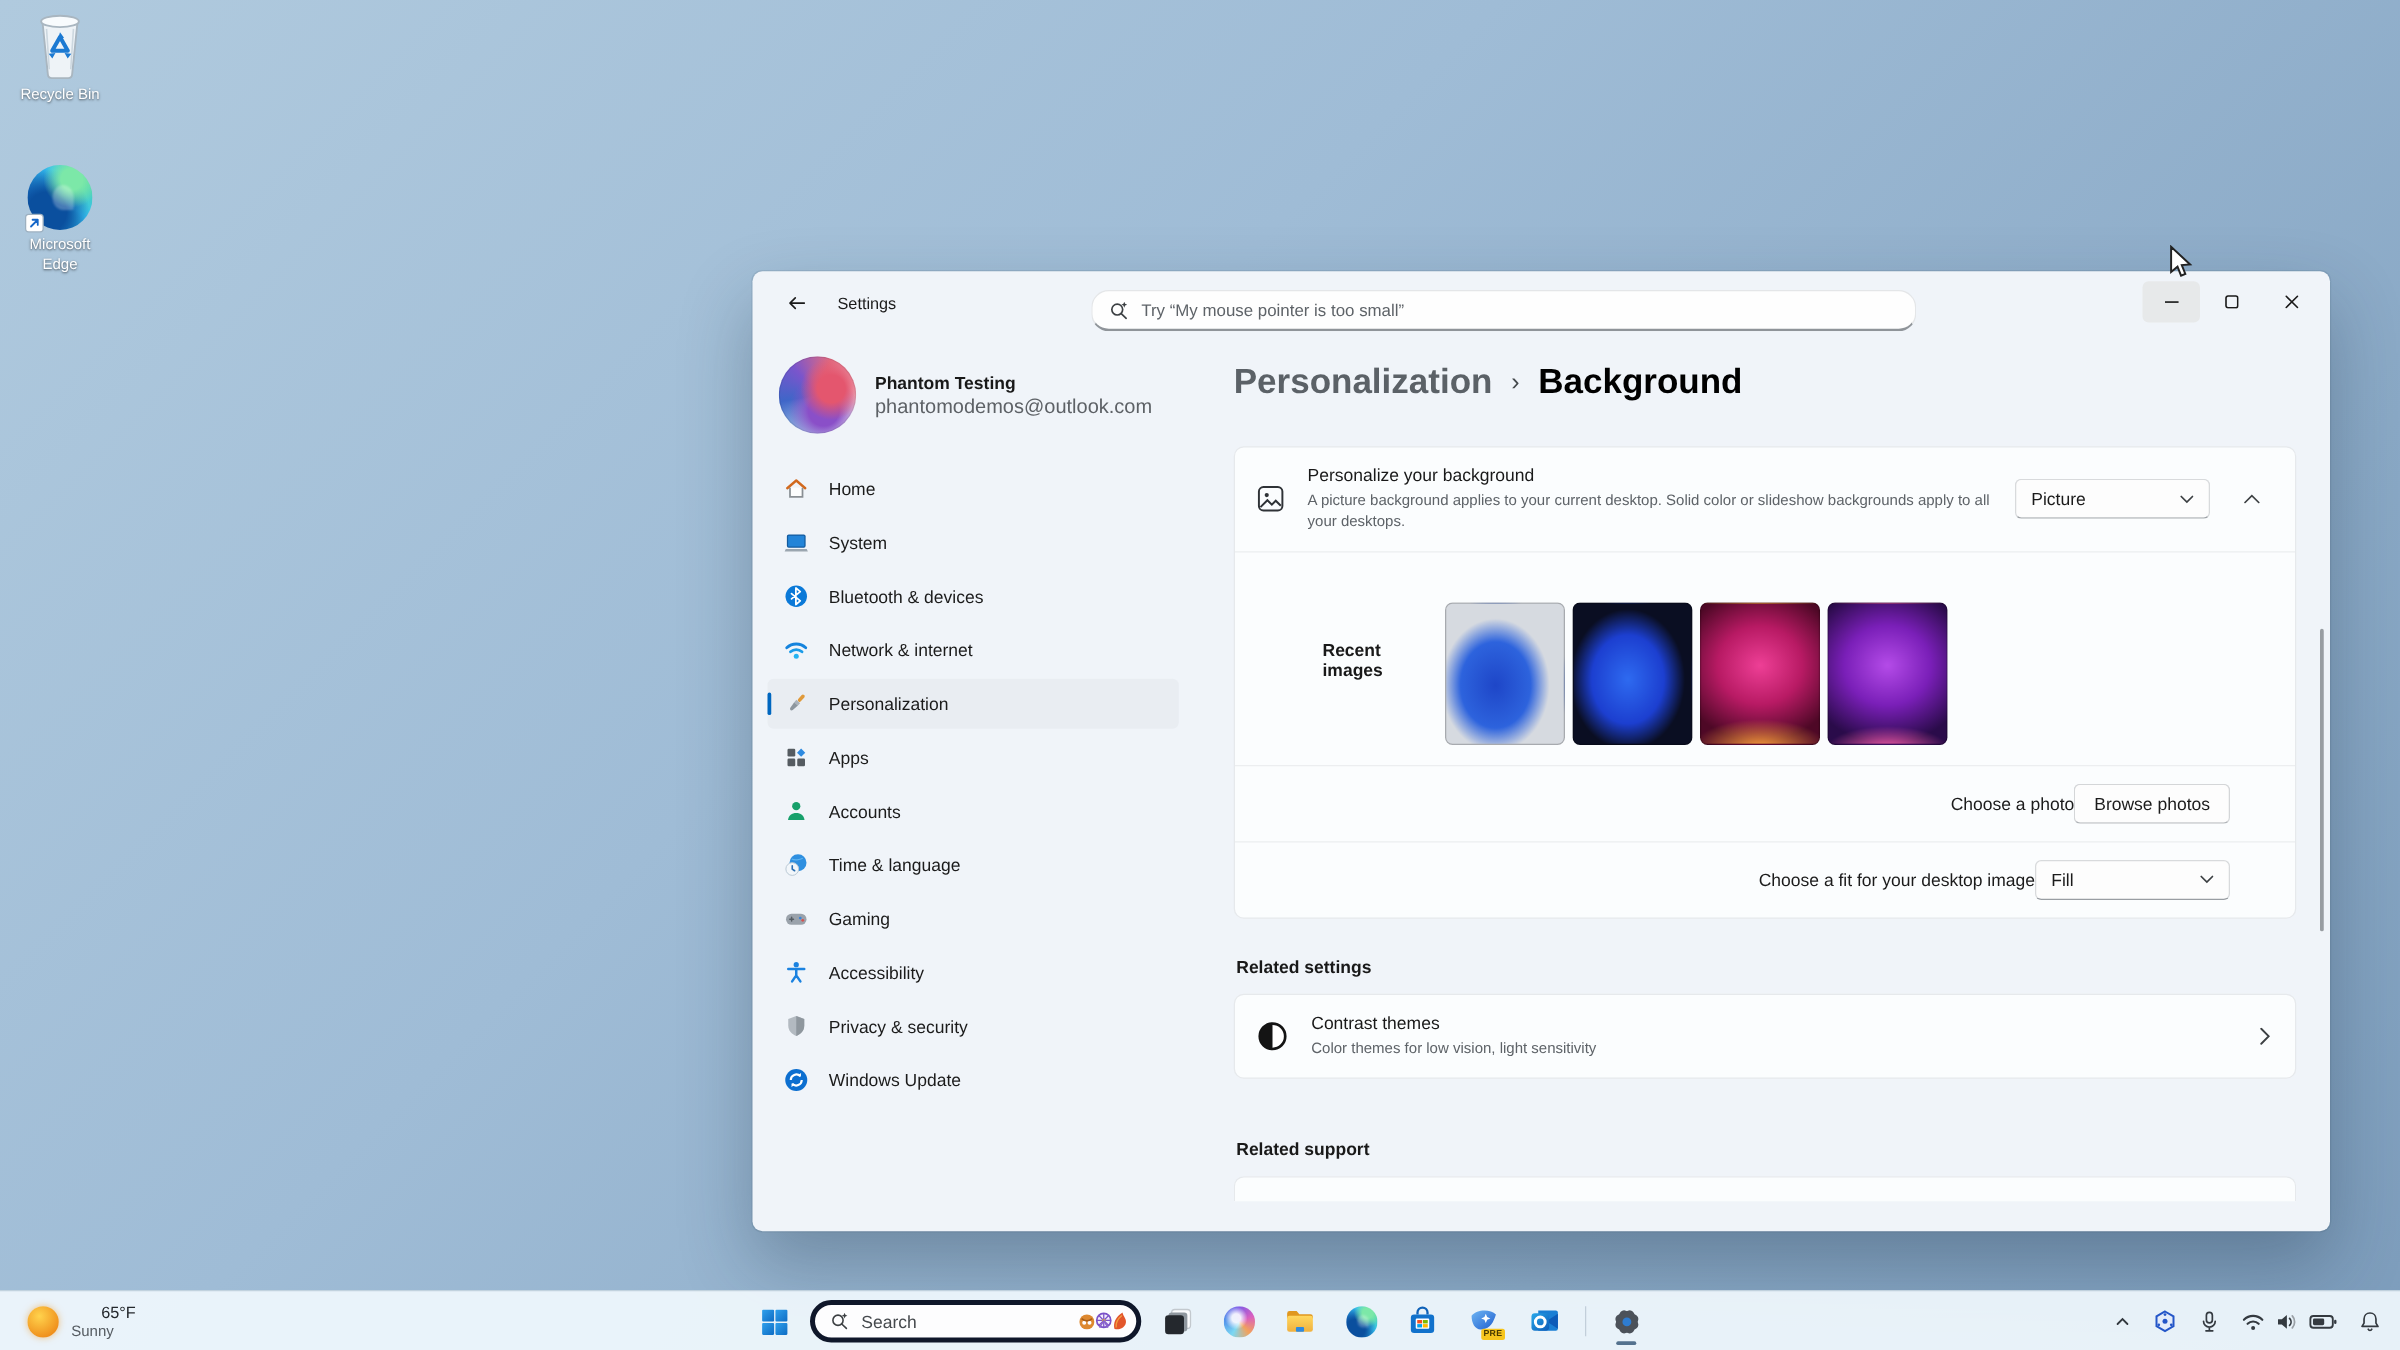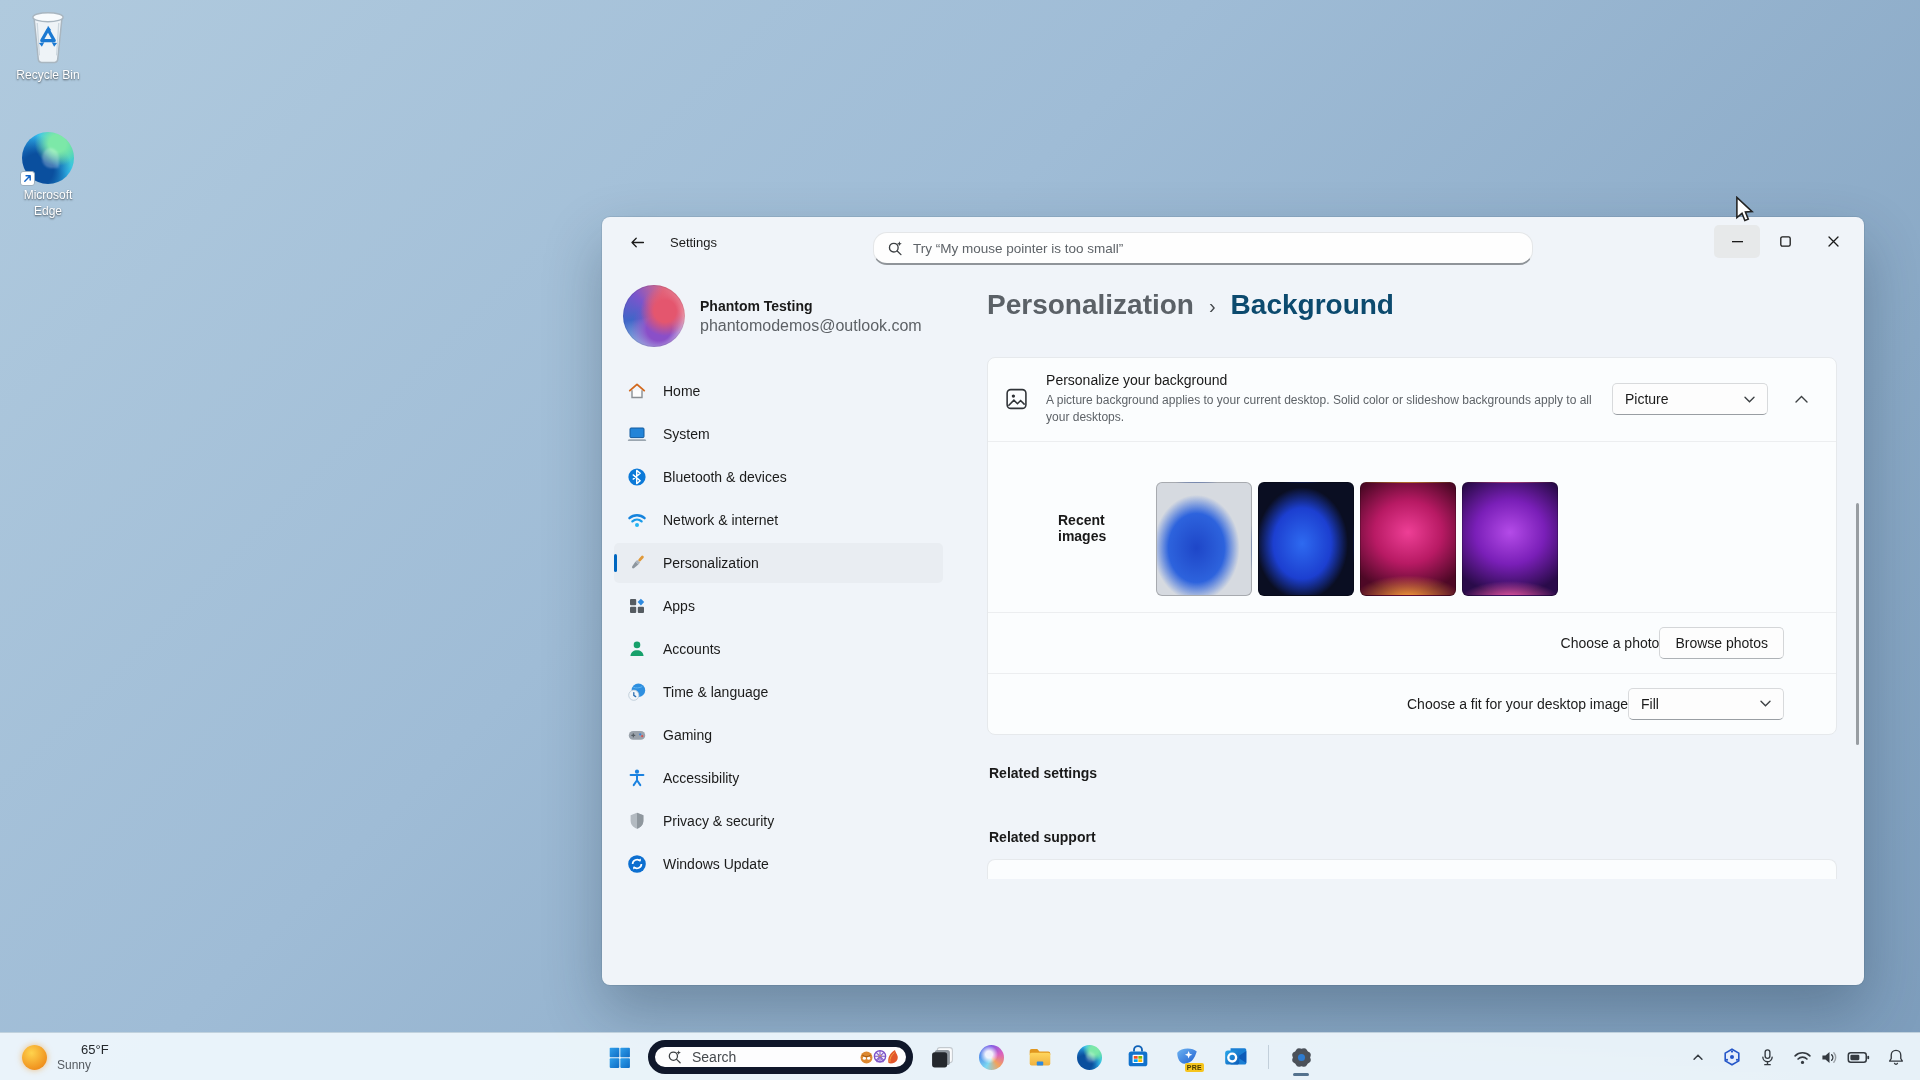--- a/index.html
+++ b/index.html
@@ -60,21 +60,21 @@
     padding-left:13px; border-radius:5px; font-size:14px; color:#1b1b1b; position:relative; cursor:pointer; }
   .nav-item.selected { background:#e9edf2; }
   .nav-item.selected::before { content:""; position:absolute; left:0; top:11px; width:3px; height:18px; border-radius:2px; background:var(--accent); }
   .nav-icon { width:20px; height:20px; flex:none; }
 
   
   .main { flex:1; padding:12px 27px 0 33px; overflow:hidden; position:relative; }
   .breadcrumb { display:flex; align-items:center; gap:15px; margin:10px 0 36px 0; }
   .bc-parent { font-size:28px; font-weight:600; color:#5b6167; cursor:pointer; }
   .bc-sep { font-size:20px; color:#45494d; padding-top:3px; }
-  .bc-current { font-size:28px; font-weight:600; color:#0c4a6e; }
+  .bc-current { font-size:28px; font-weight:600; color:#000000; }
 
   .card { background:#fbfdfe; border:1px solid #e6e9ec; border-radius:8px; }
   .row { display:flex; align-items:center; }
   .row + .row { border-top:1px solid #eceef0; }
   .row-header { padding:14px 16px; gap:17px; }
   .row-title { font-size:14px; color:#191919; }
   .row-desc { font-size:12px; color:#5e6368; margin-top:4px; line-height:1.45; max-width:570px; }
   .header-right { margin-left:auto; display:flex; align-items:center; }
   .select-box { min-width:156px; height:32px; background:#fdfdfd; border:1px solid #d8dadc; border-bottom-color:#999ea3;
     border-radius:5px; display:flex; align-items:center; justify-content:space-between; padding:0 12px; font-size:14px; cursor:pointer; }
@@ -112,21 +112,21 @@
   .weather { position:absolute; left:14px; top:0; height:48px; display:flex; align-items:center; gap:10px; padding:0 8px; border-radius:6px; cursor:pointer; }
   .wx-temp { font-size:13px; color:#24282c;margin-left:24px; }
   .wx-cond { font-size:12px; color:#555b61; margin-top:1px; }
   .sun { width:25px; height:25px; border-radius:50%; background:radial-gradient(circle at 38% 32%, #ffd34d, #ef8f1c 75%); box-shadow:0 0 6px rgba(240,150,30,.55); }
 
   .tb-center { position:absolute; left:50%; top:0; height:48px; transform:translateX(-50%); display:flex; align-items:center; gap:9px; }
   .tb-btn { width:40px; height:40px; display:flex; align-items:center; justify-content:center; border:none; background:transparent; border-radius:5px; cursor:pointer; position:relative; }
   .tb-indicator { position:absolute; bottom:1px; left:50%; transform:translateX(-50%); width:16px; height:3px; border-radius:2px; background:#54728e; }
   .tb-divider { width:1px; height:24px; background:#c2cfda; margin:0 3px; }
 
-  .tb-search { width:265px; height:34px; border-radius:17px; background:#fdfdfe; border:7px solid #0f172a;
+  .tb-search { width:265px; height:34px; border-radius:17px; background:#fdfdfe; border:4px solid #0f172a;
     display:flex; align-items:center; gap:9px; padding:0 6px 0 12px; cursor:text; }
   .tb-search-label { font-size:14px; color:#45494d; flex:1; }
   .highlights { display:flex; align-items:center; gap:0; }
   .highlights svg { margin-left:-4px; }
 
   .copilot-ball { width:25px; height:25px; border-radius:50%;
     background: radial-gradient(circle at 40% 38%, rgba(255,255,255,.9) 0 16%, rgba(255,255,255,0) 42%),
       conic-gradient(from 210deg, #7cd8f2, #4e8bea, #7a5be8, #d95fc0, #f2a25c, #7cd8f2); }
   .edge-ball.small { width:25px; height:25px; }
 
@@ -370,20 +370,33 @@
             <span>Fill</span>
             <svg width="11" height="7" viewBox="0 0 11 7" fill="none" stroke="#3c4043" stroke-width="1.4">
                 <path d="M1 1.2l4.5 4.5L10 1.2" stroke-linecap="round"></path>
               </svg>
           </div>
         </div>
       </div>
 
       <div class="section-heading">Related settings</div>
 
+      <div class="card contrast-card">
+        <svg width="26" height="26" viewBox="0 0 24 24">
+          <circle cx="12" cy="12" r="9.4" fill="#fff" stroke="#141414" stroke-width="2"></circle>
+          <path d="M12 2.6a9.4 9.4 0 0 0 0 18.8z" fill="#141414"></path>
+        </svg>
+        <div>
+          <div class="row-title">Contrast themes</div>
+          <div class="row-desc">Color themes for low vision, light sensitivity</div>
+        </div>
+        <svg style="margin-left:auto" width="8" height="14" viewBox="0 0 8 14" fill="none" stroke="#3c4043" stroke-width="1.5">
+            <path d="M1 1l6 6-6 6" stroke-linecap="round"></path>
+          </svg>
+      </div>
 
       <div class="section-heading heading-support">Related support</div>
       <div class="card sliver-card"></div>
     </main>
   </div>
 
   <div class="win-scrollbar"></div>
 </div>
 
 <div class="cursor">

